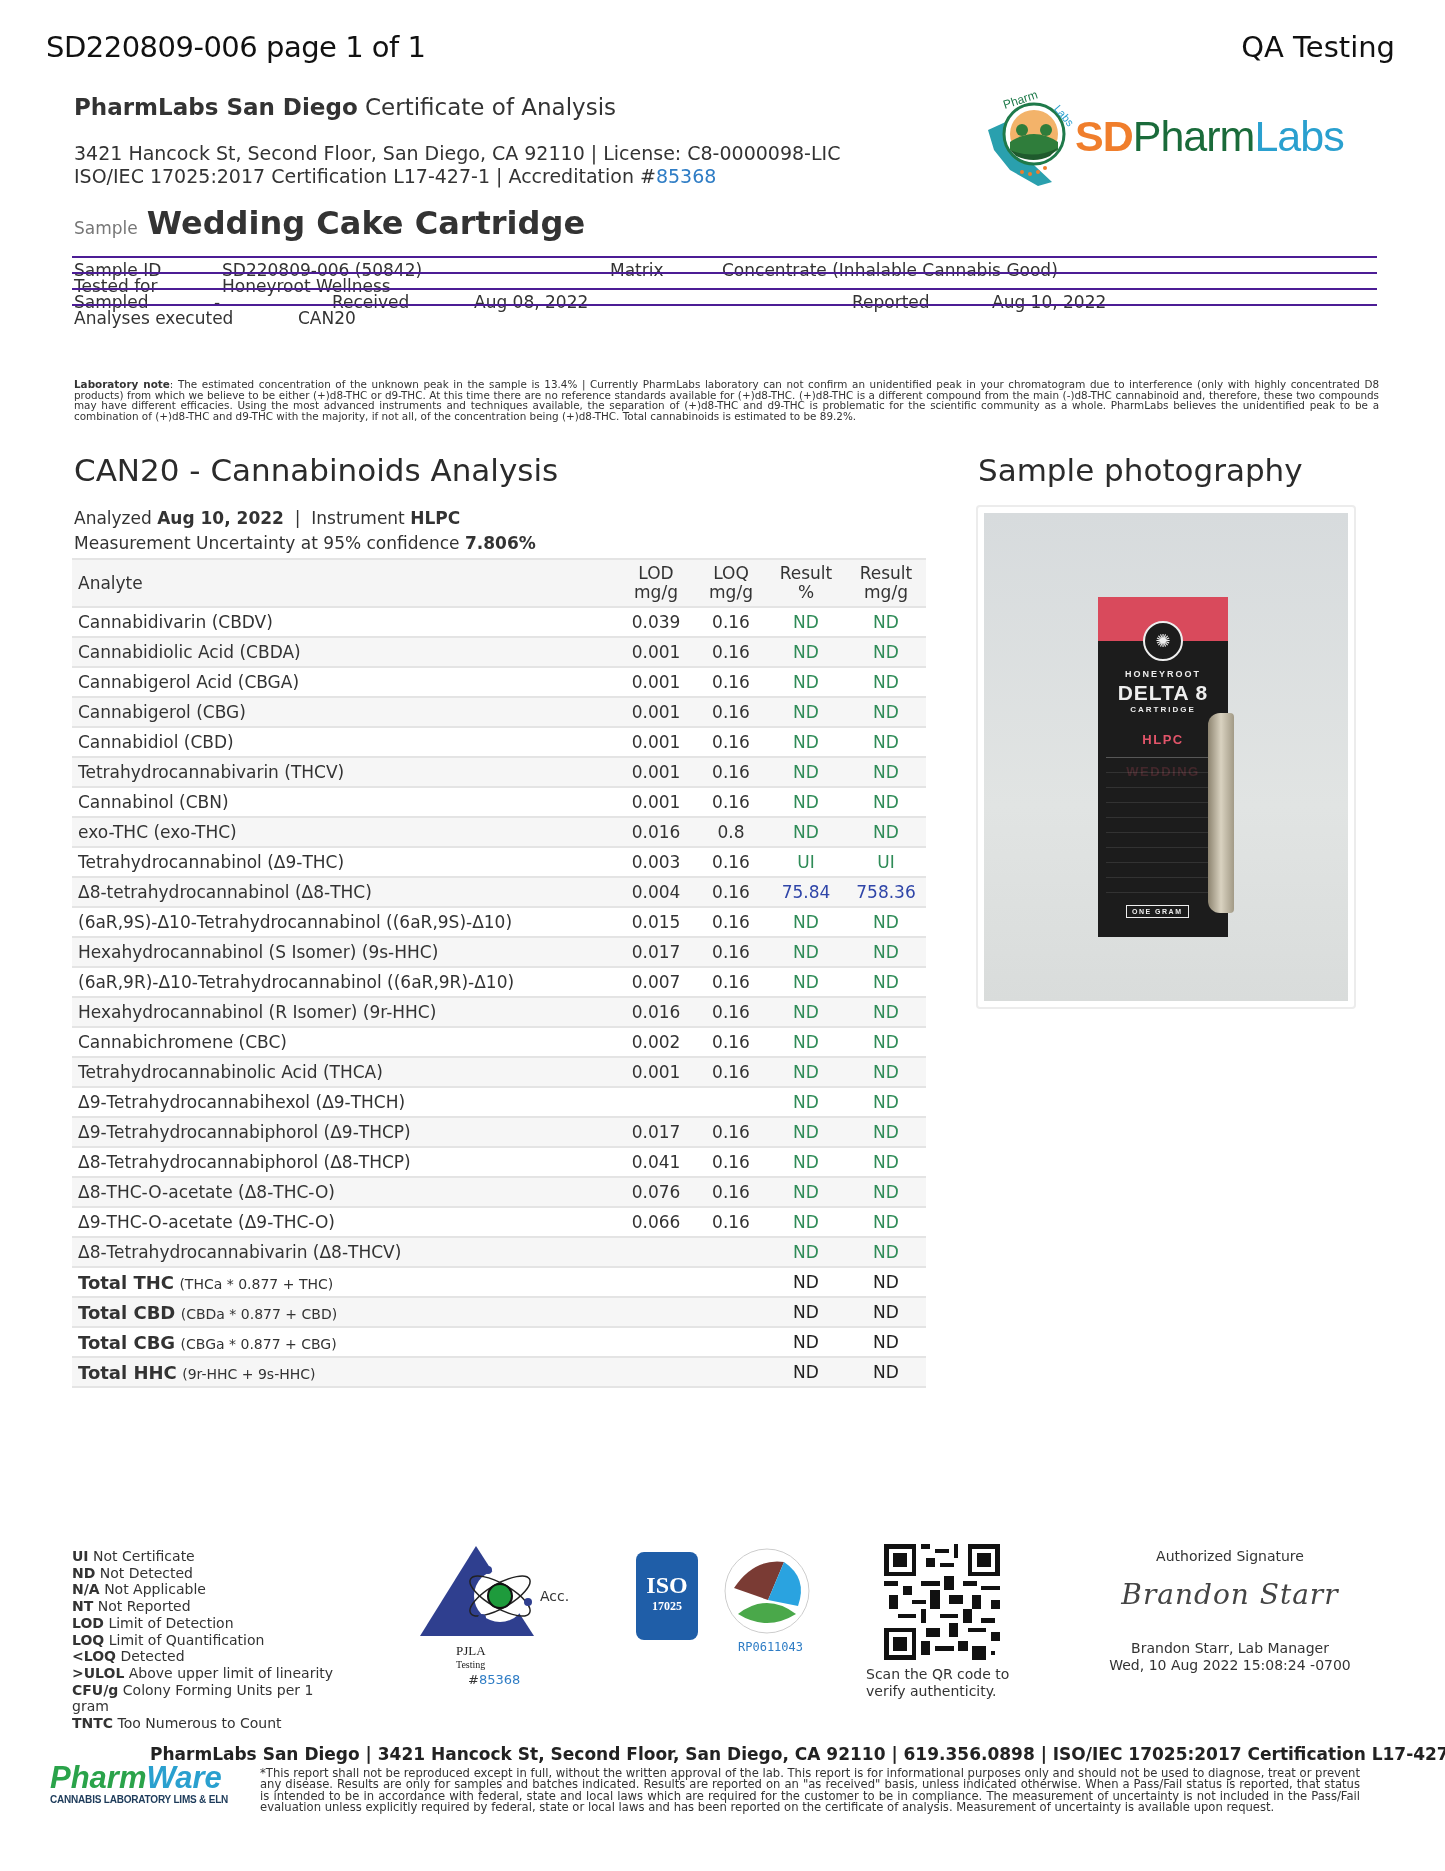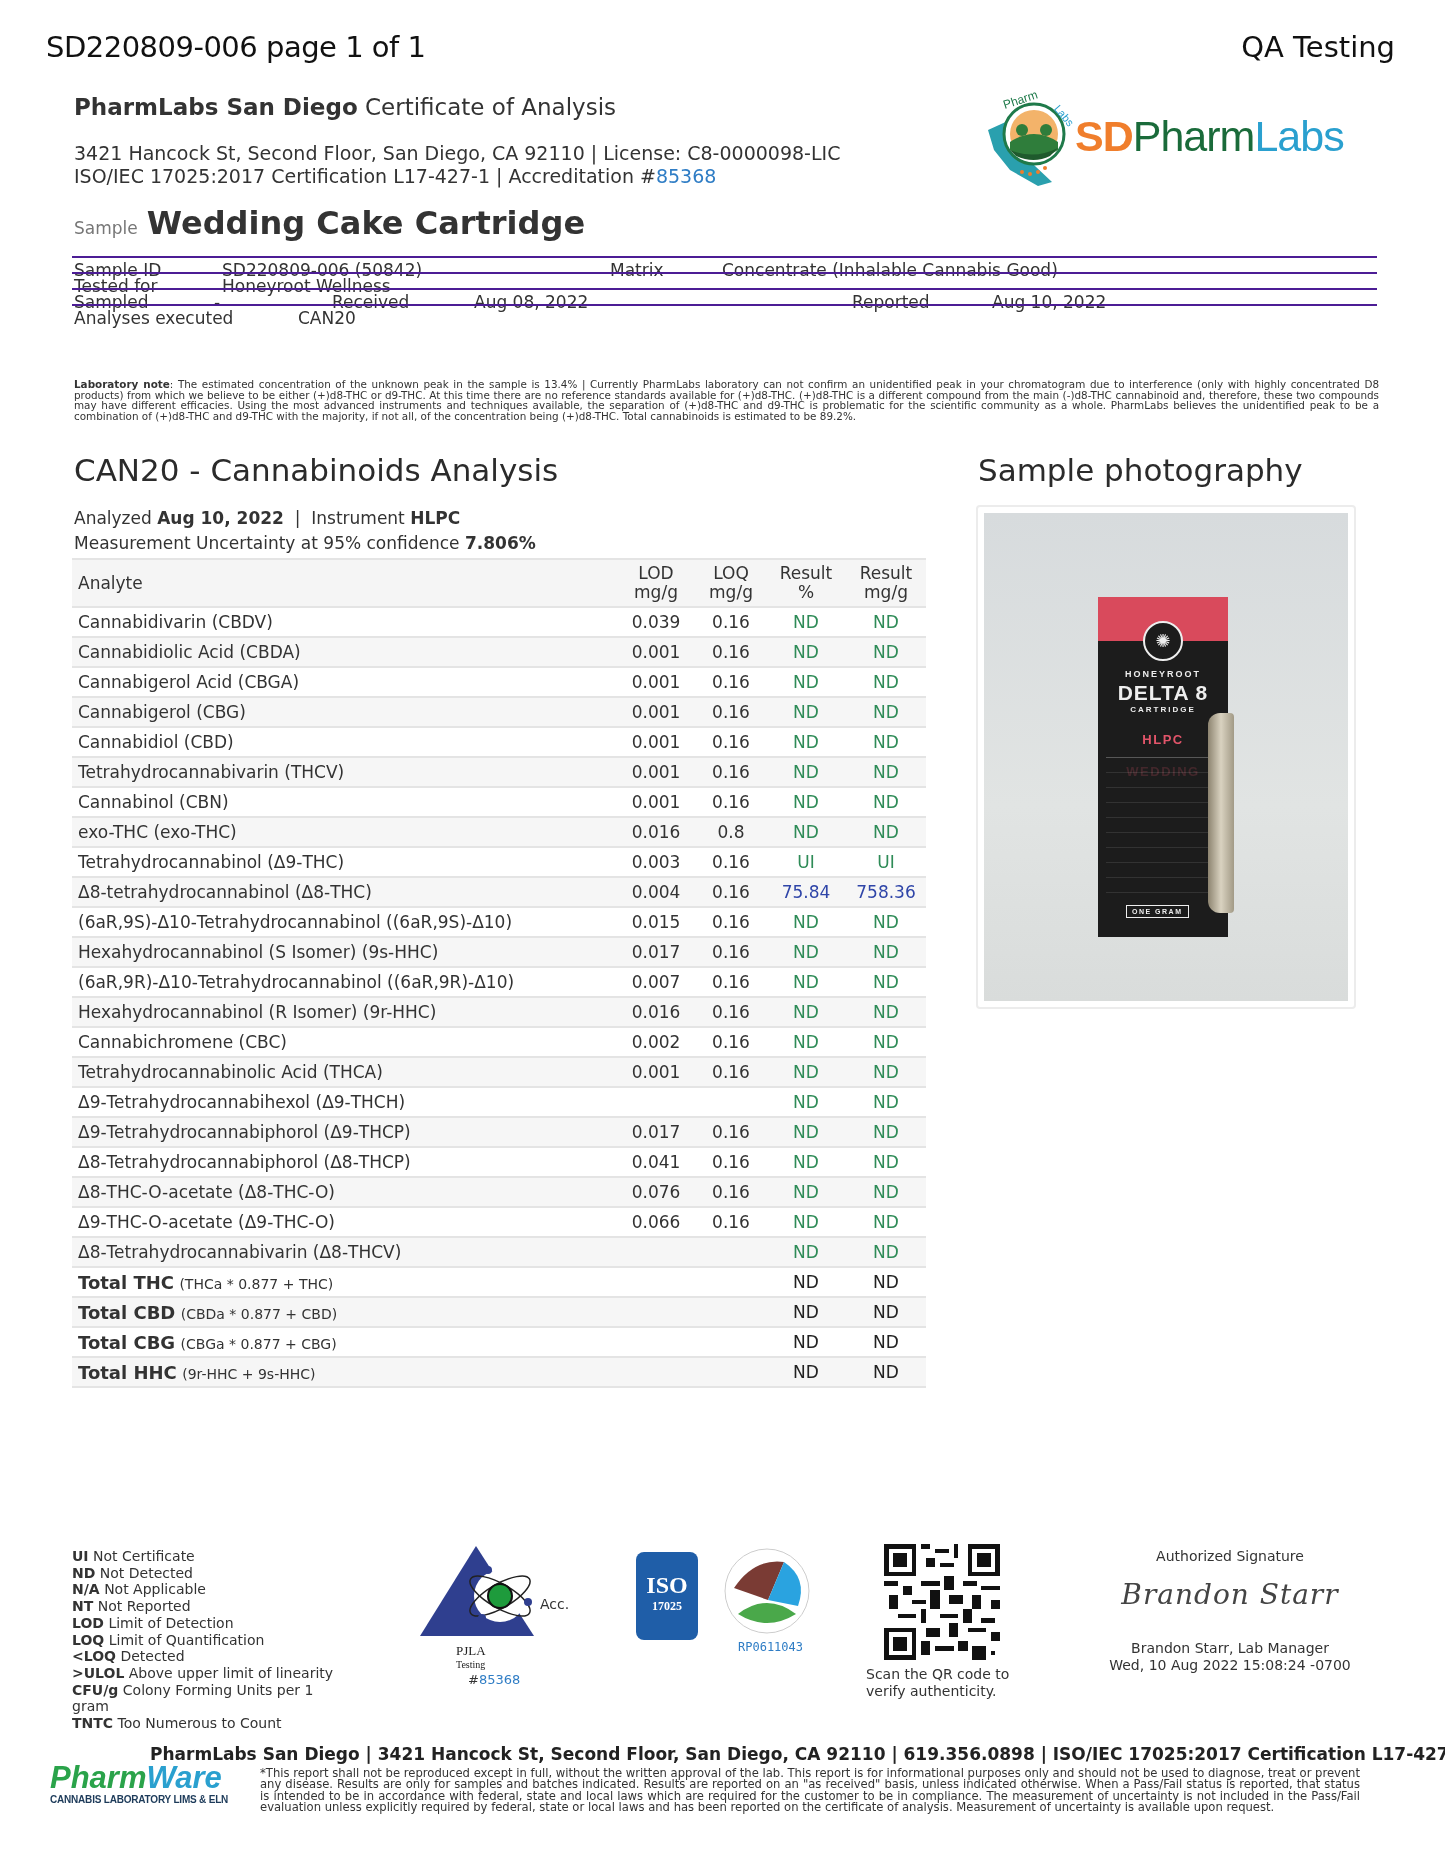--- a/index.html
+++ b/index.html
@@ -69,21 +69,21 @@
   .b4 { top: 120px; font-size: 13px; letter-spacing: 1.5px; color: #e2556a; margin-top: 47px; }
   .b5 { top: 135px; font-size: 13px; letter-spacing: 1.5px; color: #e2556a; }
   .box-art { position: absolute; left: 8px; top: 160px; width: 114px; height: 140px; border-top: 1px solid #666; background: repeating-linear-gradient(180deg, #1c1c1c 0, #1c1c1c 14px, #555 15px); opacity: .8; }
   .one-gram { position: absolute; left: 28px; top: 308px; border: 1px solid #eee; color: #eee; font-size: 7px; letter-spacing: 1.5px; padding: 2px 5px; font-family: "Liberation Sans", sans-serif; font-weight: bold; }
   .cart { position: absolute; left: 224px; top: 200px; width: 26px; height: 200px; background: linear-gradient(90deg, #8d8470, #d9d2c0, #a29a86); border-radius: 12px 4px 4px 12px; }
 
   .legend { position: absolute; left: 72px; top: 1548px; font-size: 14px; line-height: 16.7px; color: #333; }
   .legend b { font-weight: bold; }
 
   .pjla { position: absolute; left: 416px; top: 1544px; width: 170px; height: 150px; }
-  .pjla-acc { position: absolute; left: 124px; top: 52px; font-size: 14px; color: #333; }
+  .pjla-acc { position: absolute; left: 124px; top: 44px; font-size: 14px; color: #333; }
   .pjla-text { position: absolute; left: 40px; top: 100px; font-family: "Liberation Serif", serif; font-weight: normal; font-size: 13px; color: #222; line-height: 14px; }
   .pjla-num { position: absolute; left: 52px; top: 128px; font-size: 13px; color: #333; }
 
   .iso { position: absolute; left: 636px; top: 1552px; width: 62px; height: 88px; background: #1f5ea8; border-radius: 8px; color: #fff; text-align: center; }
   .iso-big { font-family: "Liberation Serif", serif; font-weight: bold; font-size: 24px; margin-top: 20px; }
   .iso-num { font-family: "Liberation Serif", serif; font-weight: bold; font-size: 12px; }
 
   .dea { position: absolute; left: 724px; top: 1548px; width: 86px; height: 86px; border-radius: 50%; overflow: hidden; background: #fff; }
   .dea-code { position: absolute; left: 738px; top: 1640px; font-family: "DejaVu Sans Mono", monospace; font-size: 12px; color: #2f7dc5; }
 

